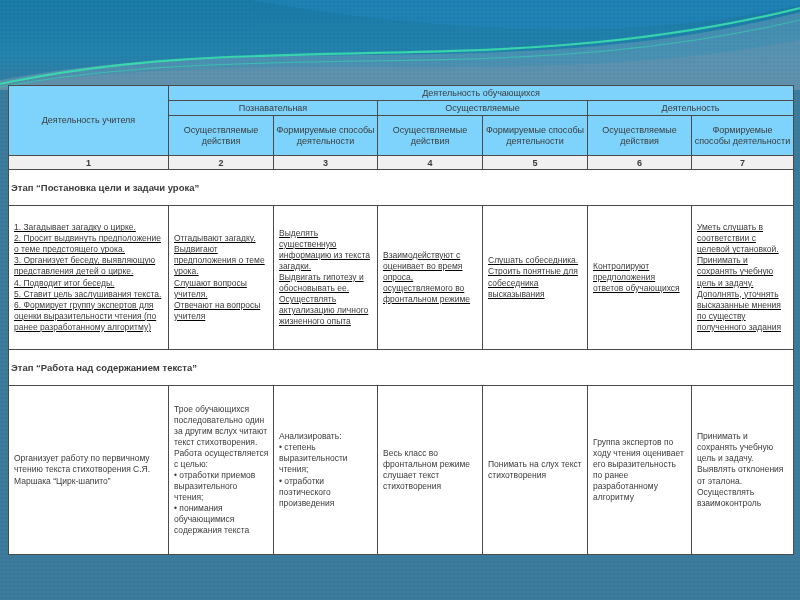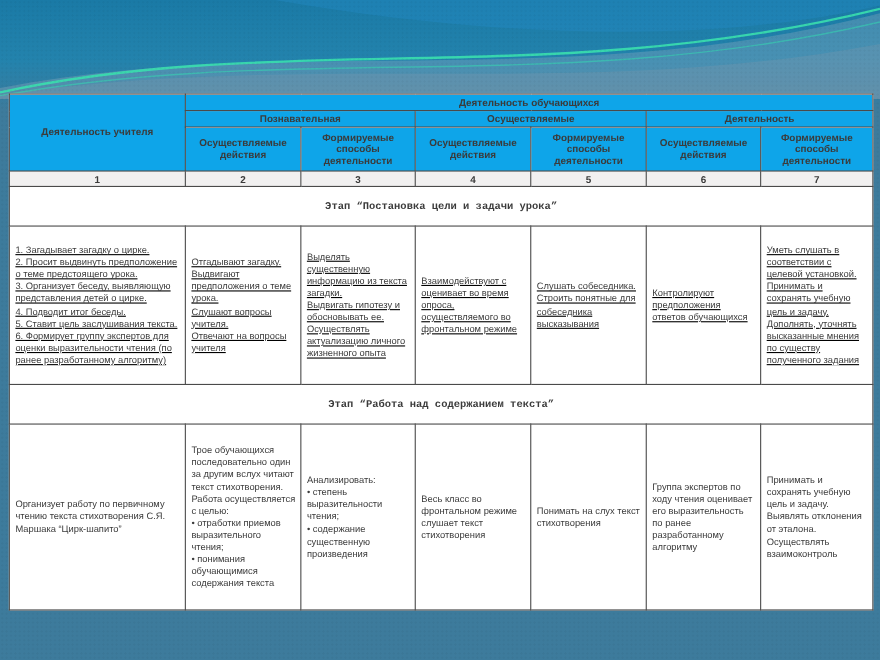--- a/index.html
+++ b/index.html
@@ -24,35 +24,35 @@
     position:absolute;left:8px;top:85px;width:785px;height:431px;
     border-collapse:collapse;table-layout:fixed;background:#fff;
   }
   table.grid td{
     border:1px solid #4a4a4a;
     vertical-align:middle;
     color:#3b3b3b;
     overflow:hidden;
   }
   td.hcell{
-    background:#0ea5e9;font-weight:bold;text-align:center;
+    background:#7dd3fc;font-weight:normal;text-align:center;
     font-size:9px;line-height:1.15;padding:1px 2px;
   }
   tr.hA{height:15px;}
   tr.hB{height:15px;margin-left:20px;}
   tr.hC{height:40px;}
   tr.hNum{height:14px;}
   td.numcell{
     background:#f1f0f0;font-weight:bold;text-align:center;
     font-size:9px;padding:0 2px;
   }
   tr.stage{height:17px;}
   td.stagecell{
-    background:#ffffff;font-weight:bold;text-align:center;
-    font-size:9.5px;padding:12px 2px;font-family:Liberation Mono, monospace;
+    background:#ffffff;font-weight:bold;text-align:left;
+    font-size:9.5px;padding:12px 2px;
   }
   tr.content1{height:144px;text-decoration:underline;}
   tr.content2{height:169px;}
   td.cell{
     background:#ffffff;vertical-align:top;text-align:left;
     font-size:8.5px;line-height:1.3;padding:3px 4px 3px 5px;
     white-space:pre-line;
   }
 </style>
 </head>
@@ -133,21 +133,21 @@
     <tr class="stage">
       <td class="stagecell" colspan="7">Этап “Работа над содержанием текста”</td>
     </tr>
     <tr class="content2">
       <td class="cell">Организует работу по первичному чтению текста стихотворения С.Я. Маршака “Цирк-шапито”</td>
       <td class="cell">Трое обучающихся последовательно один за другим вслух читают текст стихотворения. Работа осуществляется с целью:
 •  отработки приемов выразительного чтения;
 •  понимания обучающимися содержания текста</td>
       <td class="cell">Анализировать:
 •  степень выразительности чтения;
-•  содержание существенную произведения</td>
+•  отработки поэтического произведения</td>
       <td class="cell">Весь класс во фронтальном режиме слушает текст стихотворения</td>
       <td class="cell">Понимать на слух текст стихотворения</td>
       <td class="cell">Группа экспертов по ходу чтения оценивает его выразительность по ранее разработанному алгоритму</td>
       <td class="cell">Принимать и сохранять учебную цель и задачу.
 Выявлять отклонения от эталона.
 Осуществлять взаимоконтроль</td>
     </tr>
   </tbody>
 </table>
 

